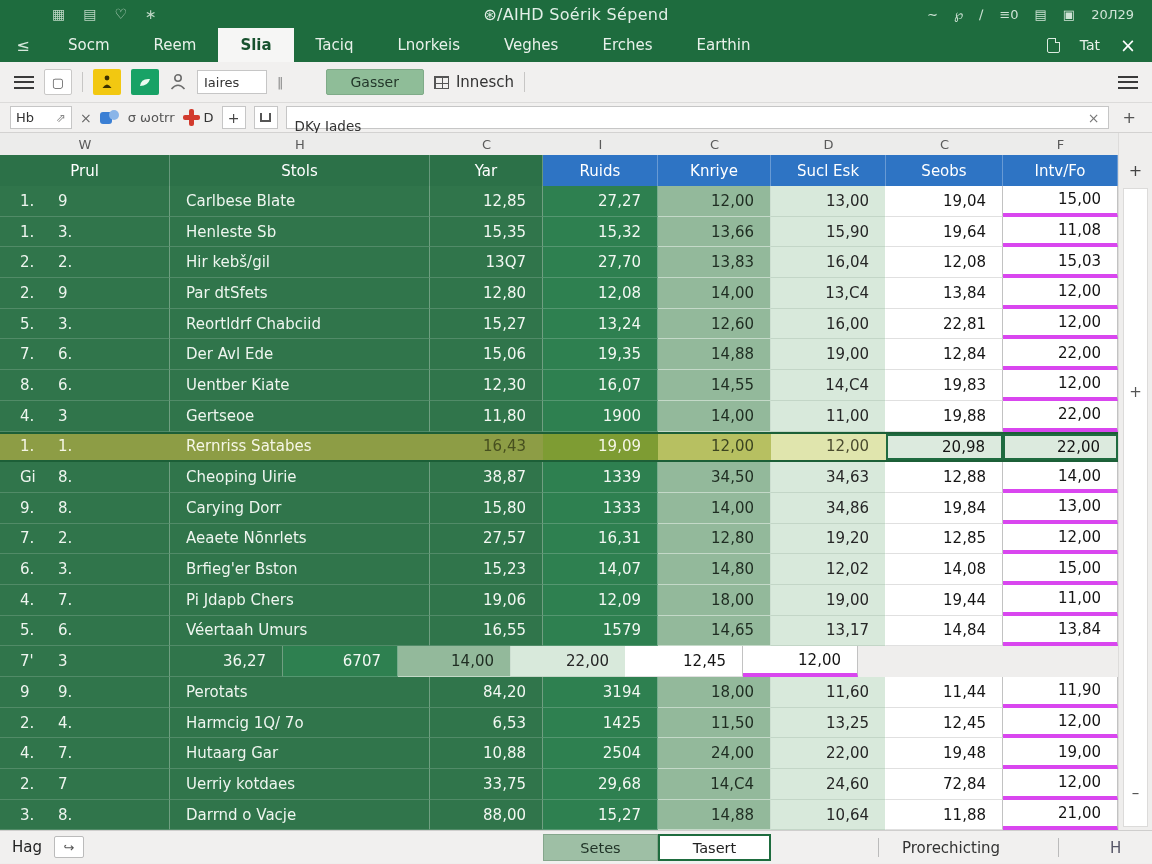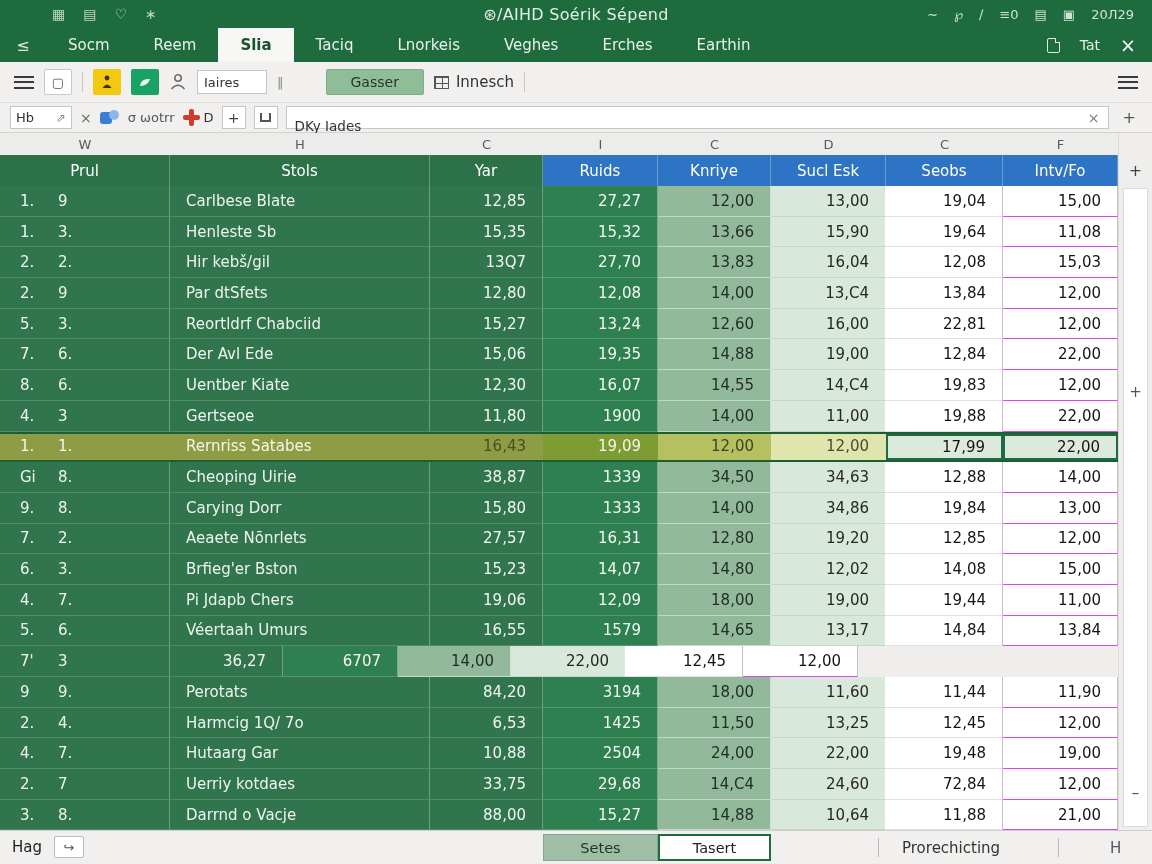--- a/index.html
+++ b/index.html
@@ -76,21 +76,21 @@
   .row { display:flex; height:30.7px; }
   .cell { display:flex; align-items:center; font-size:15px; }
   .c-n1   { width:48px;  background:#30754b; color:#eef5ef; padding-left:20px; border-bottom:1px solid rgba(255,255,255,.16); }
   .c-n2   { width:122px; background:#30754b; color:#eef5ef; padding-left:10px; border-bottom:1px solid rgba(255,255,255,.16); border-right:1px solid rgba(255,255,255,.3); }
   .c-name { width:260px; background:#30754b; color:#eef5ef; padding-left:16px; border-bottom:1px solid rgba(255,255,255,.16); border-right:1px solid rgba(255,255,255,.3);text-align:center; }
   .c-yar  { width:113px; background:#30754b; color:#f2f7f2; justify-content:flex-end; padding-right:16px; border-bottom:1px solid rgba(255,255,255,.16); border-right:1px solid rgba(255,255,255,.3); }
   .c-ruids{ width:115px; background:#2e8050; color:#f2f7f2; justify-content:flex-end; padding-right:16px; border-bottom:1px solid rgba(255,255,255,.18); border-right:1px solid rgba(255,255,255,.35); }
   .c-knriye{width:113px; background:#93b99b; color:#1f2d22; justify-content:flex-end; padding-right:16px; border-bottom:1px solid rgba(255,255,255,.45); border-right:1px solid rgba(255,255,255,.55); }
   .c-sucl { width:115px; background:#d8e9db; color:#262626; justify-content:flex-end; padding-right:16px; border-bottom:1px solid #c3d6c7; border-right:1px solid #fff; }
   .c-seobs{ width:117px; background:#fff; color:#141414; justify-content:flex-end; padding-right:16px; border-bottom:1px solid #e0e0e0; border-right:1px solid #c2c2c2; }
-  .c-intv { width:115px; background:#fff; color:#141414; justify-content:flex-end; padding-right:16px; border-bottom:1px solid #d946ef; border-right:1px solid #c2c2c2; }
+  .c-intv { width:115px; background:#fff; color:#141414; justify-content:flex-end; padding-right:16px; border-bottom:4px solid #d946ef; border-right:1px solid #c2c2c2; }
 
   .row.hl { border-top:2px solid #1c5f37; border-bottom:2px solid #1c5f37; }
   .row.hl .c-n1,.row.hl .c-n2,.row.hl .c-name { background:#8d9d45; color:#f5f6e6; border-color:transparent; }
   .row.hl .c-yar  { background:#8d9d45; color:#47501f; border-color:transparent; }
   .row.hl .c-ruids{ background:#7e9c33; color:#f5f6e6; border-color:transparent; }
   .row.hl .c-knriye{ background:#b7c061; color:#3c4420; border-color:transparent; }
   .row.hl .c-sucl { background:#e0e5ad; color:#4a4a2e; border-color:transparent; }
   .row.hl .c-seobs,.row.hl .c-intv { background:#dceade; border:2px solid #1f6b40; }
 
   
@@ -318,21 +318,21 @@
           <div class="cell c-intv">22,00</div>
         </div>
         <div class="row hl">
           <div class="cell c-n1">1.</div>
           <div class="cell c-n2">1.</div>
           <div class="cell c-name">Rernriss Satabes</div>
           <div class="cell c-yar">16,43</div>
           <div class="cell c-ruids">19,09</div>
           <div class="cell c-knriye">12,00</div>
           <div class="cell c-sucl">12,00</div>
-          <div class="cell c-seobs">17,99</div>
+          <div class="cell c-seobs">20,98</div>
           <div class="cell c-intv">22,00</div>
         </div>
         <div class="row">
           <div class="cell c-n1">Gi</div>
           <div class="cell c-n2">8.</div>
           <div class="cell c-name">Cheoping Uirie</div>
           <div class="cell c-yar">38,87</div>
           <div class="cell c-ruids">1339</div>
           <div class="cell c-knriye">34,50</div>
           <div class="cell c-sucl">34,63</div>

